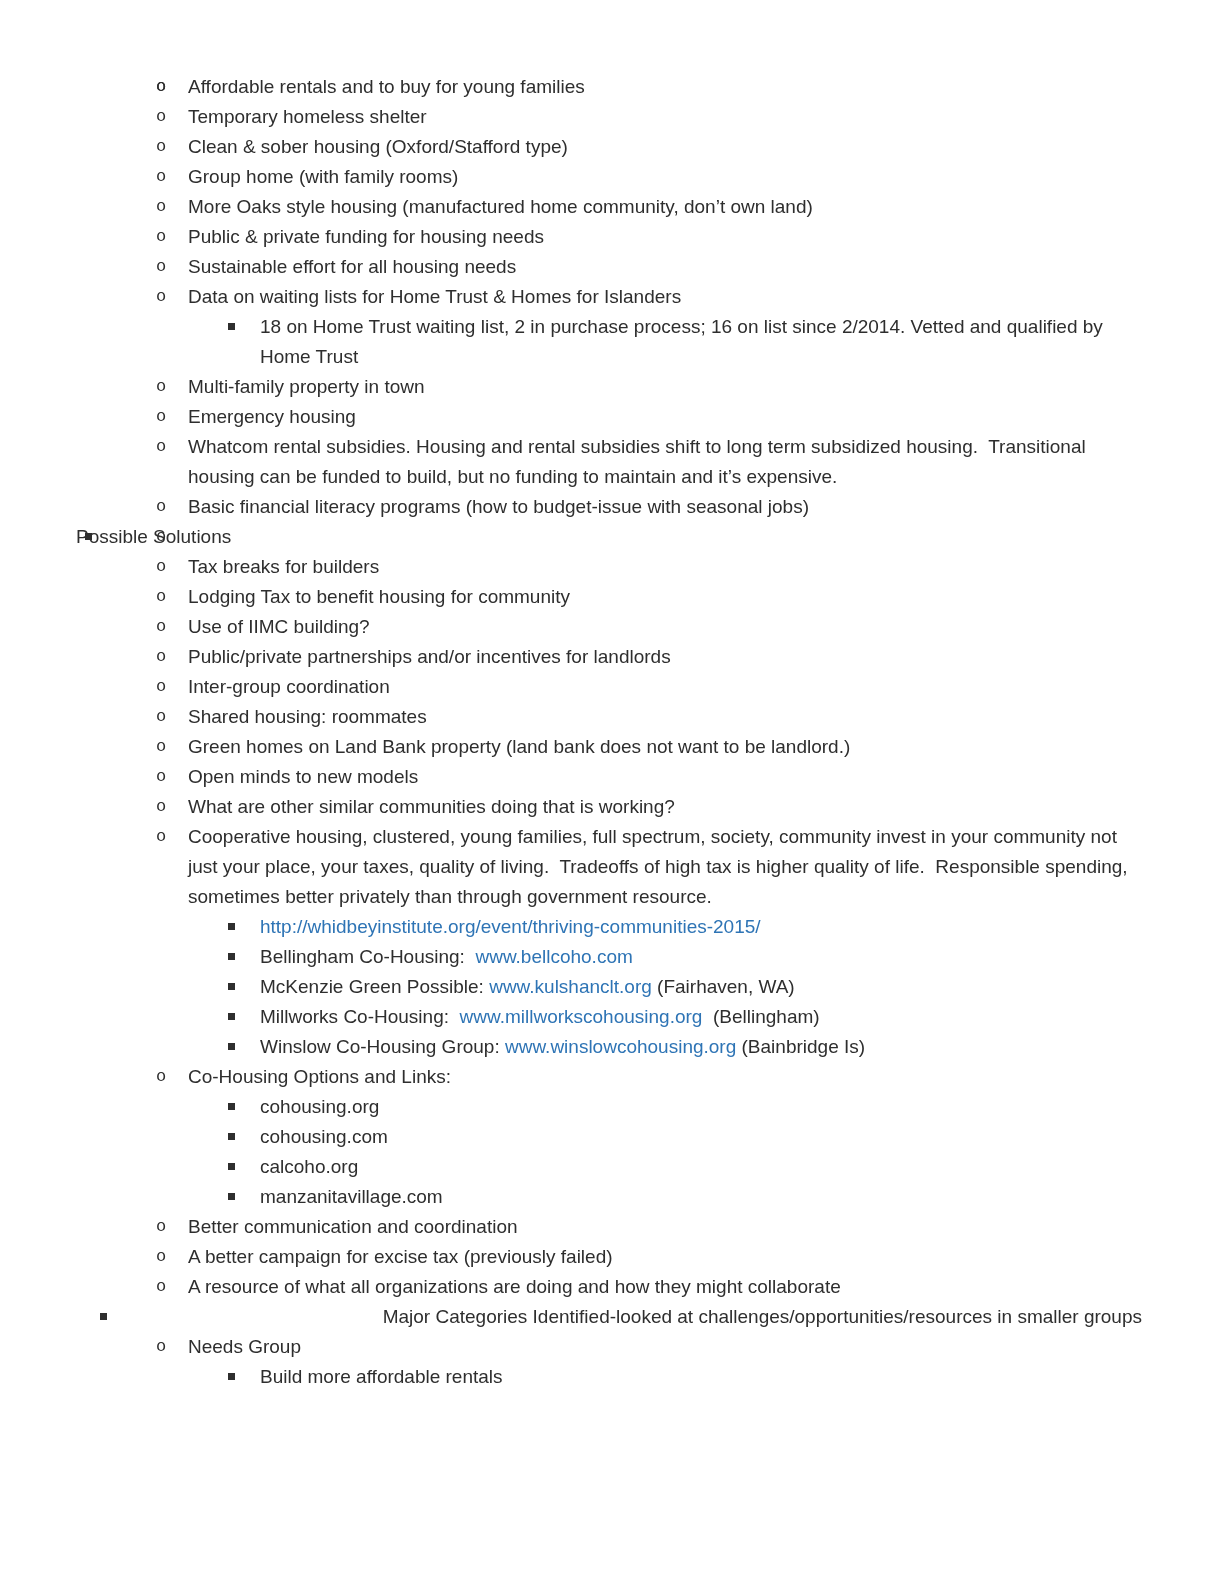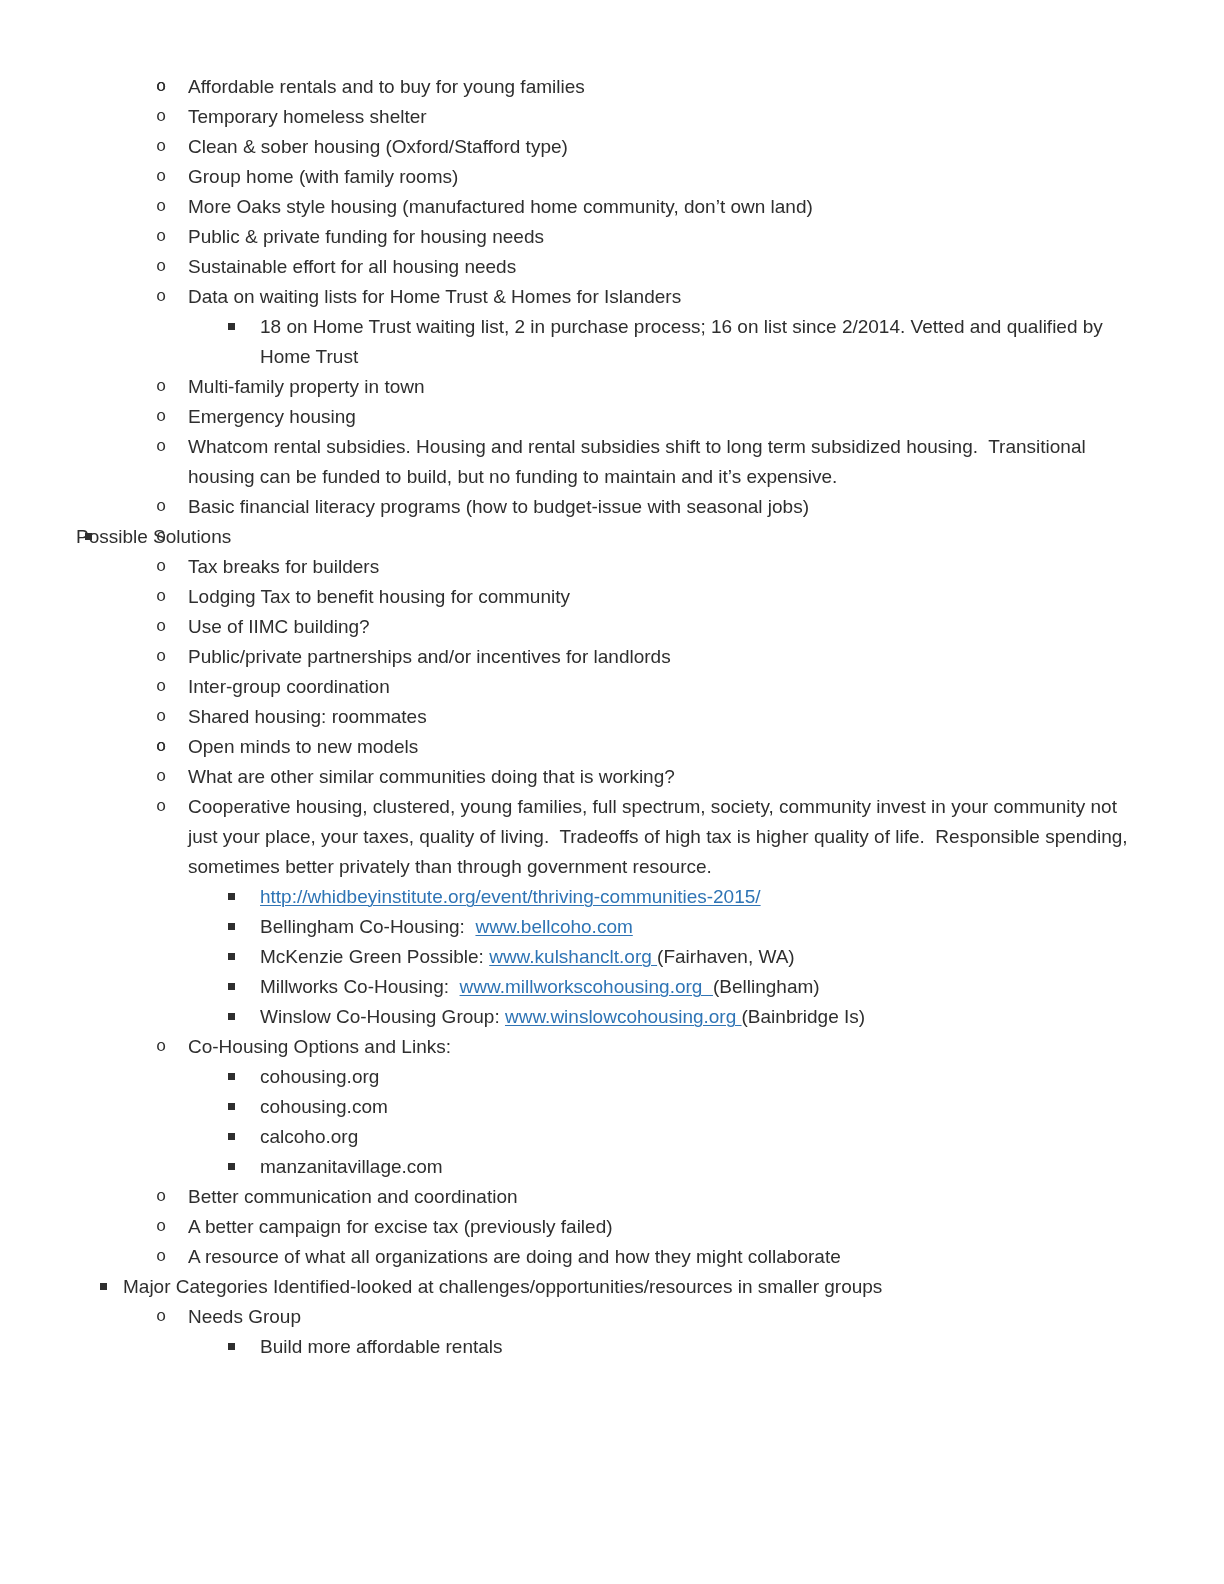--- a/index.html
+++ b/index.html
@@ -21,21 +21,21 @@
     width: 1142px;
   }
   .item {
     position: relative;
     box-sizing: border-box;
     white-space: pre-wrap;
   }
   
   .l1  { padding-left: 76px; }
   .l1  > .bullet { left: 85px; }
-  .l1b { padding-left: 123px; }
+  .l1b { padding-left: 123px; text-align: right; }
   .l1b > .bullet { left: 100px; }
   .l2  { padding-left: 188px; }
   .l2  > .bullet { left: 156px; }
   .l3  { padding-left: 260px; }
   .l3  > .bullet { left: 228px; }
 
   .bullet { position: absolute; top: 0; }
   .bullet.sq::before {
     content: "";
     display: block;
@@ -45,21 +45,20 @@
     background: #2e2e2e;
   }
   .bullet.circ {
     font-family: "Liberation Mono", monospace;
     font-size: 17px;
     line-height: 30px;
     color: #2e2e2e;
   }
   a.link {
     color: #2e74b5;
-    text-decoration: underline;
     text-decoration-thickness: 1px;
     text-underline-offset: 2px;
     cursor: pointer;
   }
 </style>
 </head>
 <body>
 
 <div class="page">
   <div class="doc" id="doc">
@@ -78,21 +77,21 @@
       <div class="item l2"><span class="bullet circ">o</span><span class="text"><span>Whatcom rental subsidies. Housing and rental subsidies shift to long term subsidized housing.  Transitional housing can be funded to build, but no funding to maintain and it’s expensive.</span></span></div>
       <div class="item l2"><span class="bullet circ">o</span><span class="text"><span>Basic financial literacy programs (how to budget-issue with seasonal jobs)</span></span></div>
       <div class="item l2"><span class="bullet circ">o</span></div>
       <div class="item l1"><span class="bullet sq"></span><span class="text"><span>Possible Solutions</span></span></div>
       <div class="item l2"><span class="bullet circ">o</span><span class="text"><span>Tax breaks for builders</span></span></div>
       <div class="item l2"><span class="bullet circ">o</span><span class="text"><span>Lodging Tax to benefit housing for community</span></span></div>
       <div class="item l2"><span class="bullet circ">o</span><span class="text"><span>Use of IIMC building?</span></span></div>
       <div class="item l2"><span class="bullet circ">o</span><span class="text"><span>Public/private partnerships and/or incentives for landlords</span></span></div>
       <div class="item l2"><span class="bullet circ">o</span><span class="text"><span>Inter-group coordination</span></span></div>
       <div class="item l2"><span class="bullet circ">o</span><span class="text"><span>Shared housing: roommates</span></span></div>
-      <div class="item l2"><span class="bullet circ">o</span></div>
+      <div class="item l2"><span class="bullet circ">o</span><span class="text"><span>Green homes on Land Bank property (land bank does not want to be landlord.)</span></span></div>
       <div class="item l2"><span class="bullet circ">o</span><span class="text"><span>Open minds to new models</span></span></div>
       <div class="item l2"><span class="bullet circ">o</span><span class="text"><span>What are other similar communities doing that is working?</span></span></div>
       <div class="item l2"><span class="bullet circ">o</span><span class="text"><span>Cooperative housing, clustered, young families, full spectrum, society, community invest in your community not just your place, your taxes, quality of living.  Tradeoffs of high tax is higher quality of life.  Responsible spending, sometimes better privately than through government resource.</span></span></div>
       <div class="item l3"><span class="bullet sq"></span><span class="text"><a class="link">http://whidbeyinstitute.org/event/thriving-communities-2015/</a></span></div>
       <div class="item l3"><span class="bullet sq"></span><span class="text"><span>Bellingham Co-Housing:  </span><a class="link">www.bellcoho.com</a></span></div>
       <div class="item l3"><span class="bullet sq"></span><span class="text"><span>McKenzie Green Possible: </span><a class="link">www.kulshanclt.org </a><span>(Fairhaven, WA)</span></span></div>
       <div class="item l3"><span class="bullet sq"></span><span class="text"><span>Millworks Co-Housing:  </span><a class="link">www.millworkscohousing.org  </a><span>(Bellingham)</span></span></div>
       <div class="item l3"><span class="bullet sq"></span><span class="text"><span>Winslow Co-Housing Group: </span><a class="link">www.winslowcohousing.org </a><span>(Bainbridge Is)</span></span></div>
       <div class="item l2"><span class="bullet circ">o</span><span class="text"><span>Co-Housing Options and Links:</span></span></div>
       <div class="item l3"><span class="bullet sq"></span><span class="text"><span>cohousing.org</span></span></div>

